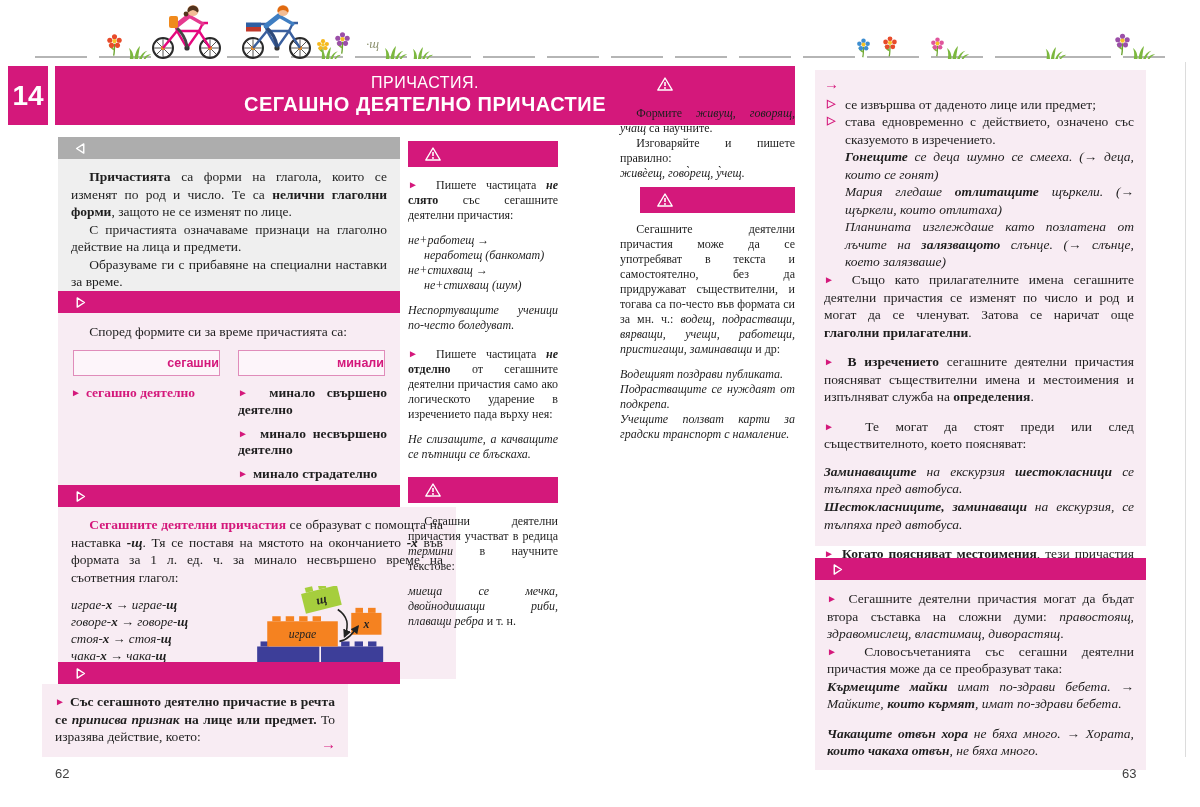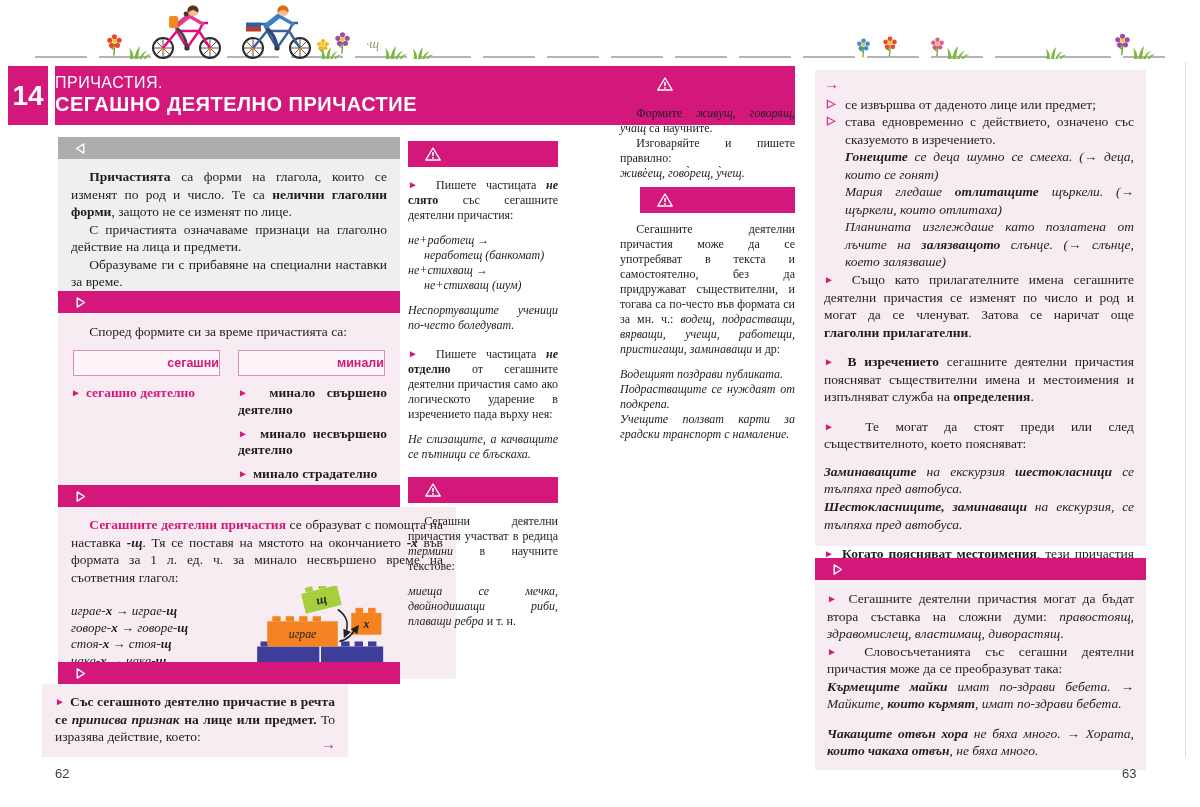--- a/index.html
+++ b/index.html
@@ -19,21 +19,21 @@
     background:repeating-linear-gradient(90deg,#b5b5b5 0 52px,transparent 52px 64px);}
   .deco-item{position:absolute;}
   .trail{position:absolute;font-style:italic;color:#8d9270;font-size:13px;}
   .edge-line{position:absolute;left:1185px;top:62px;width:1px;height:695px;background:#dcdcdc;}
   
   .badge{position:absolute;left:8px;top:66px;width:40px;height:59px;background:var(--mag);
     color:#fff;font-family:"Liberation Sans",sans-serif;font-weight:700;font-size:28px;
     display:flex;align-items:center;justify-content:center;}
   .titlebar{position:absolute;left:55px;top:66px;width:740px;height:59px;background:var(--mag);
     color:#fff;font-family:"Liberation Sans",sans-serif;display:flex;flex-direction:column;
-    justify-content:center;line-height:1.18;}
+    align-items:center;justify-content:center;line-height:1.18;}
   .titlebar .t1{font-size:16px;font-weight:400;letter-spacing:.5px;}
   .titlebar .t2{font-size:20px;font-weight:700;letter-spacing:.5px;}
   
   .hdr{position:absolute;height:22px;background:var(--mag);display:flex;align-items:center;
     padding-left:16px;box-sizing:border-box;}
   .hdr.gray{background:var(--graybar);}
   .hdr svg{display:block;}
   .bx{position:absolute;box-sizing:border-box;background:var(--pink);padding:8px 12px;}
   .bx.gray{background:var(--graybg);}
   
@@ -54,21 +54,21 @@
   .arrow-br{position:absolute;right:12px;bottom:5px;}
   
   .chips{display:flex;gap:18px;margin:9px 2px 9px;}
   .chip{flex:1;border:1.4px solid #e08cba;background:#fdf5fa;color:var(--mag);
     font-family:"Liberation Sans",sans-serif;font-weight:700;font-size:12.5px;
     text-align:right;padding:4px 0;}
   .fgrid{display:flex;gap:18px;}
   .fcol{flex:1;}
   .fcol p{margin-bottom:7px;font-size:13.5px;line-height:1.25;}
   
-  .formrow{display:flex;margin-top:6px;align-items:flex-end;}
+  .formrow{display:flex;margin-top:6px;align-items:center;}
   .formex{width:170px;font-size:13px;line-height:1.3;}
   .lego{margin-left:4px;margin-top:-6px;}
   
   .pgnum{position:absolute;font-family:"Liberation Sans",sans-serif;font-size:13px;color:#3f3f3f;}
 </style>
 </head>
 <body>
 
 <svg width="0" height="0" style="position:absolute" aria-hidden="true">
   <defs>

